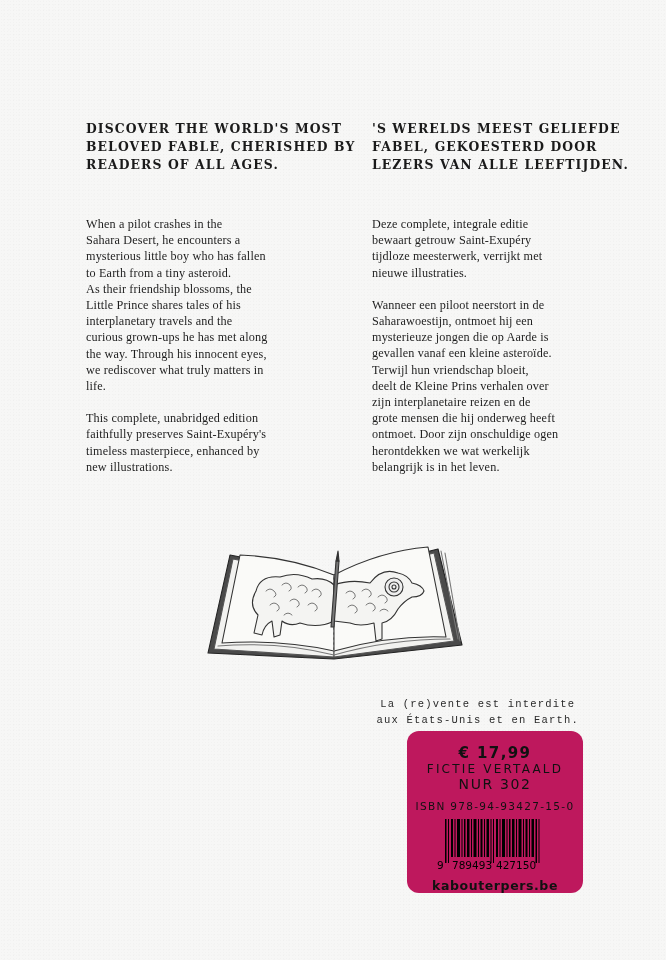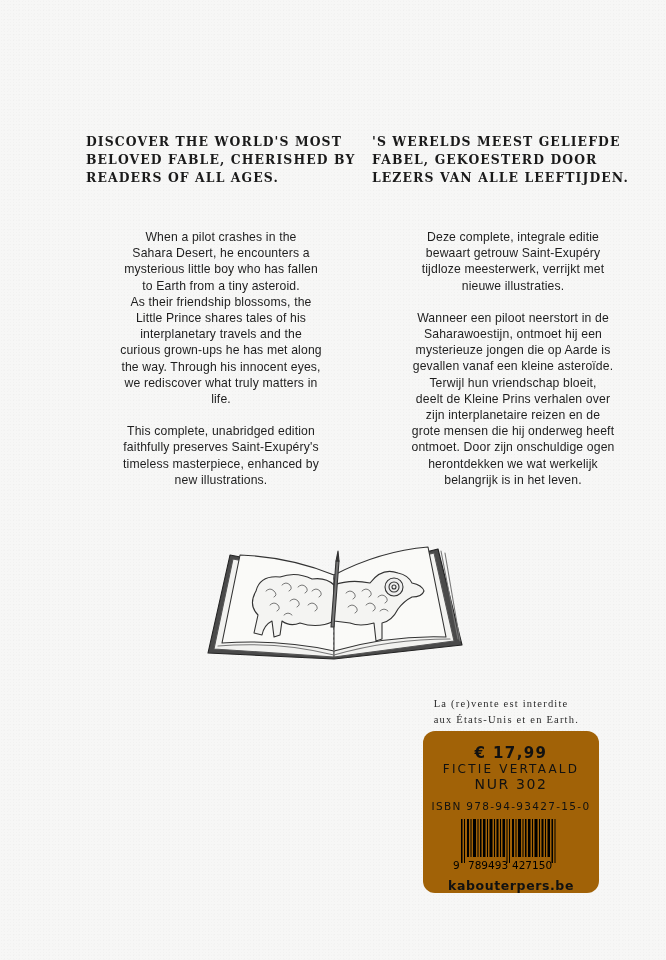--- a/index.html
+++ b/index.html
@@ -8,47 +8,46 @@
     background:#f7f7f6;
     background-image:
       radial-gradient(rgba(0,0,0,0.018) 1px, transparent 1px),
       radial-gradient(rgba(0,0,0,0.012) 1px, transparent 1px);
     background-size: 3px 3px, 5px 5px;
     background-position: 0 0, 1px 2px;
     position:relative;
     color:#1c1c1c;
     font-family:"DejaVu Serif", serif;
   }
-  .col { position:absolute; top:133px; width:270px; }
+  .col { position:absolute; top:120px; width:270px; }
   .col.left { left:86px; }
   .col.right { left:344px; width:282px;margin-left:28px; }
   .heading {
     font-family:"DejaVu Serif", serif;
     font-weight:bold; font-size:12.4px; letter-spacing:1.1px;
     line-height:18px; margin:0 0 42px 0; text-transform:uppercase;
     color:#1a1a1a;
   }
   .para {
-    font-family:Liberation Sans, sans-serif;
+    font-family:Liberation Serif, serif;
     font-size:12.2px; line-height:16.2px; margin:0 0 16px 0;
     font-weight:500; color:#1e1e1e; letter-spacing:0.15px;
     white-space:pre-line;
-    text-align:center;
   }
   .illustration {
     position:absolute; left:200px; top:535px; width:270px; height:130px;
   }
   .notice {
-    position:absolute; right:87px; top:696px; text-align:left;
-    font-family:Liberation Serif, serif; font-size:10.5px;
+    position:absolute; right:87px; top:696px; text-align:center;
+    font-family:Liberation Mono, monospace; font-size:10.5px;
     letter-spacing:1.2px; line-height:16px; color:#2a2a2a;
   }
   .price-box {
-    position:absolute; left:423px; top:731px; width:176px; height:162px;
-    background:#a16207; border-radius:12px;
+    position:absolute; left:407px; top:731px; width:176px; height:162px;
+    background:#be185d; border-radius:12px;
     font-family:"DejaVu Sans", sans-serif; text-align:center; color:#111;
   }
   .price { font-weight:bold; font-size:15px; letter-spacing:1.4px; margin-top:14px; line-height:17px; }
   .genre { font-size:12px; letter-spacing:2.2px; line-height:15px; }
   .nur { font-size:14px; letter-spacing:1.6px; line-height:14px; }
   .isbn { font-size:10.5px; letter-spacing:1.3px; margin-top:8px; line-height:14px; }
   .barcode { display:block; margin:6px auto 0 auto; }
   .site { font-weight:bold; font-size:12.5px; letter-spacing:0.6px; margin-top:5px; }
 </style>
 </head>

